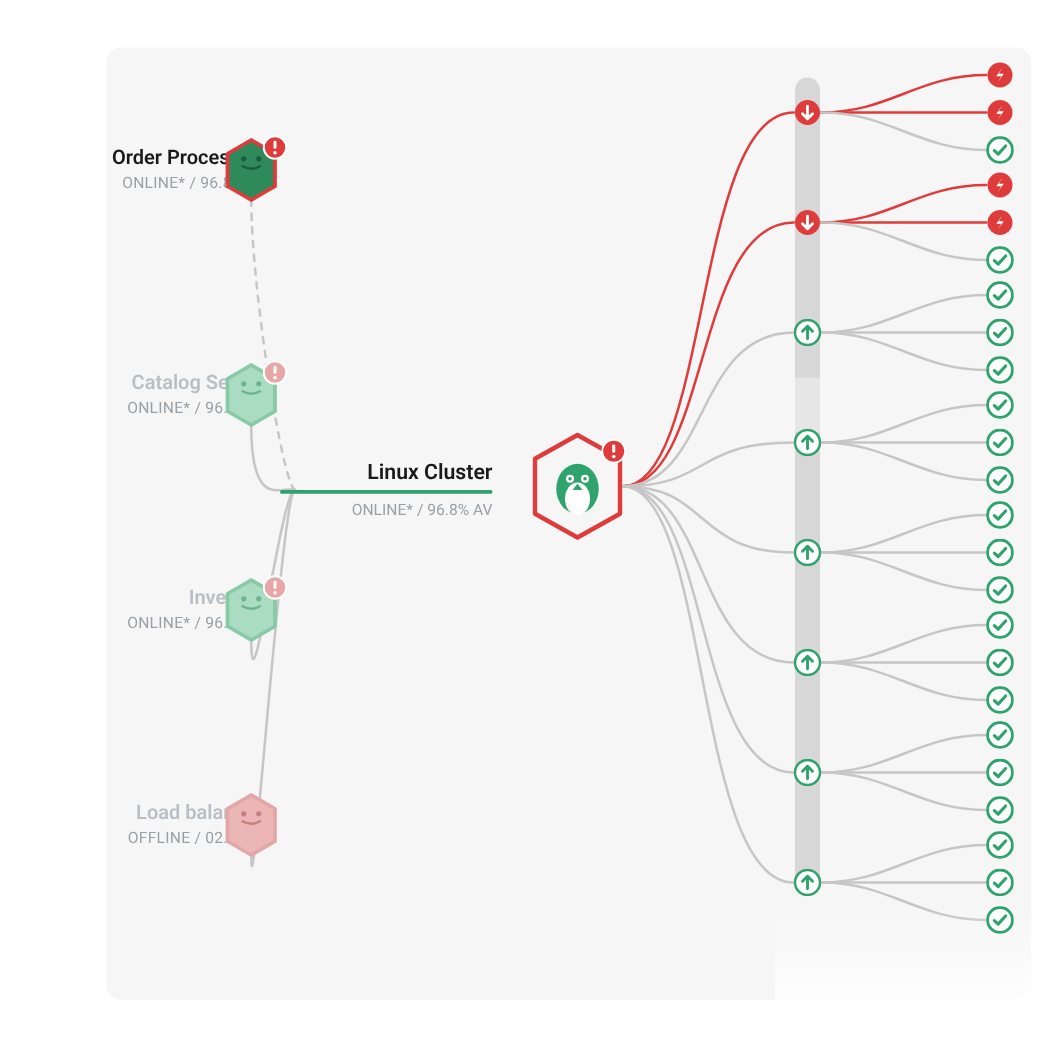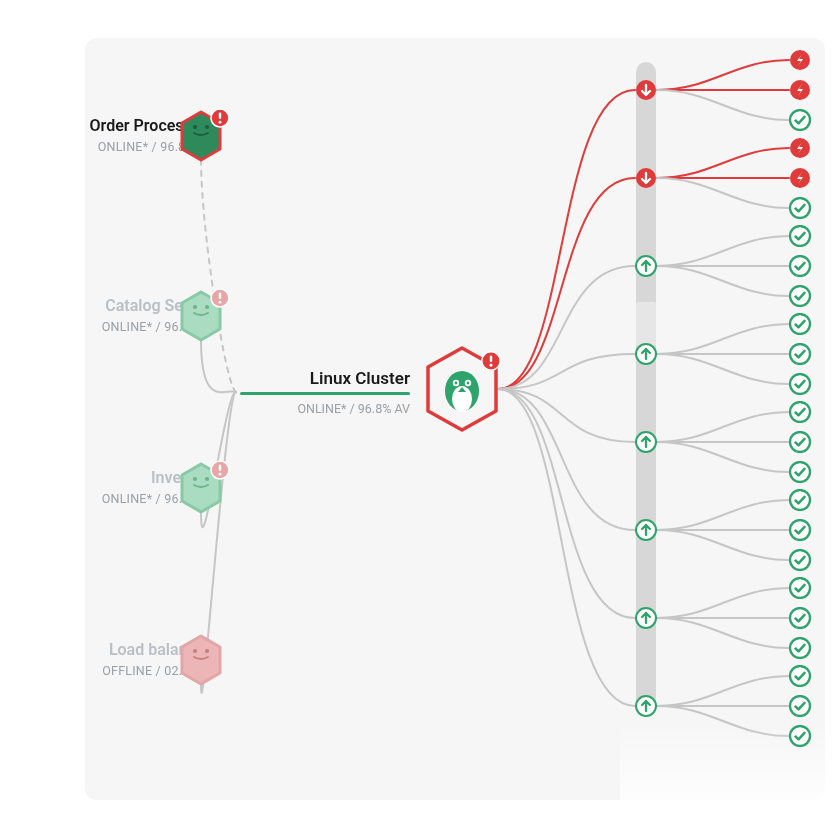--- a/index.html
+++ b/index.html
@@ -137,21 +137,21 @@
     </div>
     <div class="hex" style="left: 178px; top: 634px;">
   <svg width="46" height="52" viewBox="0 0 46 52">
     <polygon points="23,2 42,13 42,39 23,50 4,39 4,13" fill="#ecb6b6" stroke="#e3a6a6" stroke-width="3" stroke-linejoin="round"></polygon>
     <circle cx="17" cy="17" r="2.1" fill="#c77f7f"></circle>
     <circle cx="29" cy="17" r="2.1" fill="#c77f7f"></circle>
     <path d="M16 23 Q23 27 30 23" stroke="#c77f7f" stroke-width="2" fill="none" stroke-linecap="round"></path>
   </svg></div>
   </div>
 
-<div class="center-label" style="left: 240px; top: 368px;">
+<div class="center-label" style="left: 224px; top: 368px;">
   <div class="title">Linux Cluster</div>
   <div class="underline"></div>
   <div class="sub">ONLINE* / 96.8% AV</div>
 </div>
 
 <div class="center-hex" style="left: 423px; top: 345px;">
   <svg width="78" height="88" viewBox="0 0 78 88">
     <polygon points="39,3 73,22 73,66 39,85 5,66 5,22" fill="none" stroke="#df3b3b" stroke-width="3.5" stroke-linejoin="round"></polygon>
 
     <ellipse cx="39" cy="46" rx="17" ry="20" fill="#2ea36b"></ellipse>

